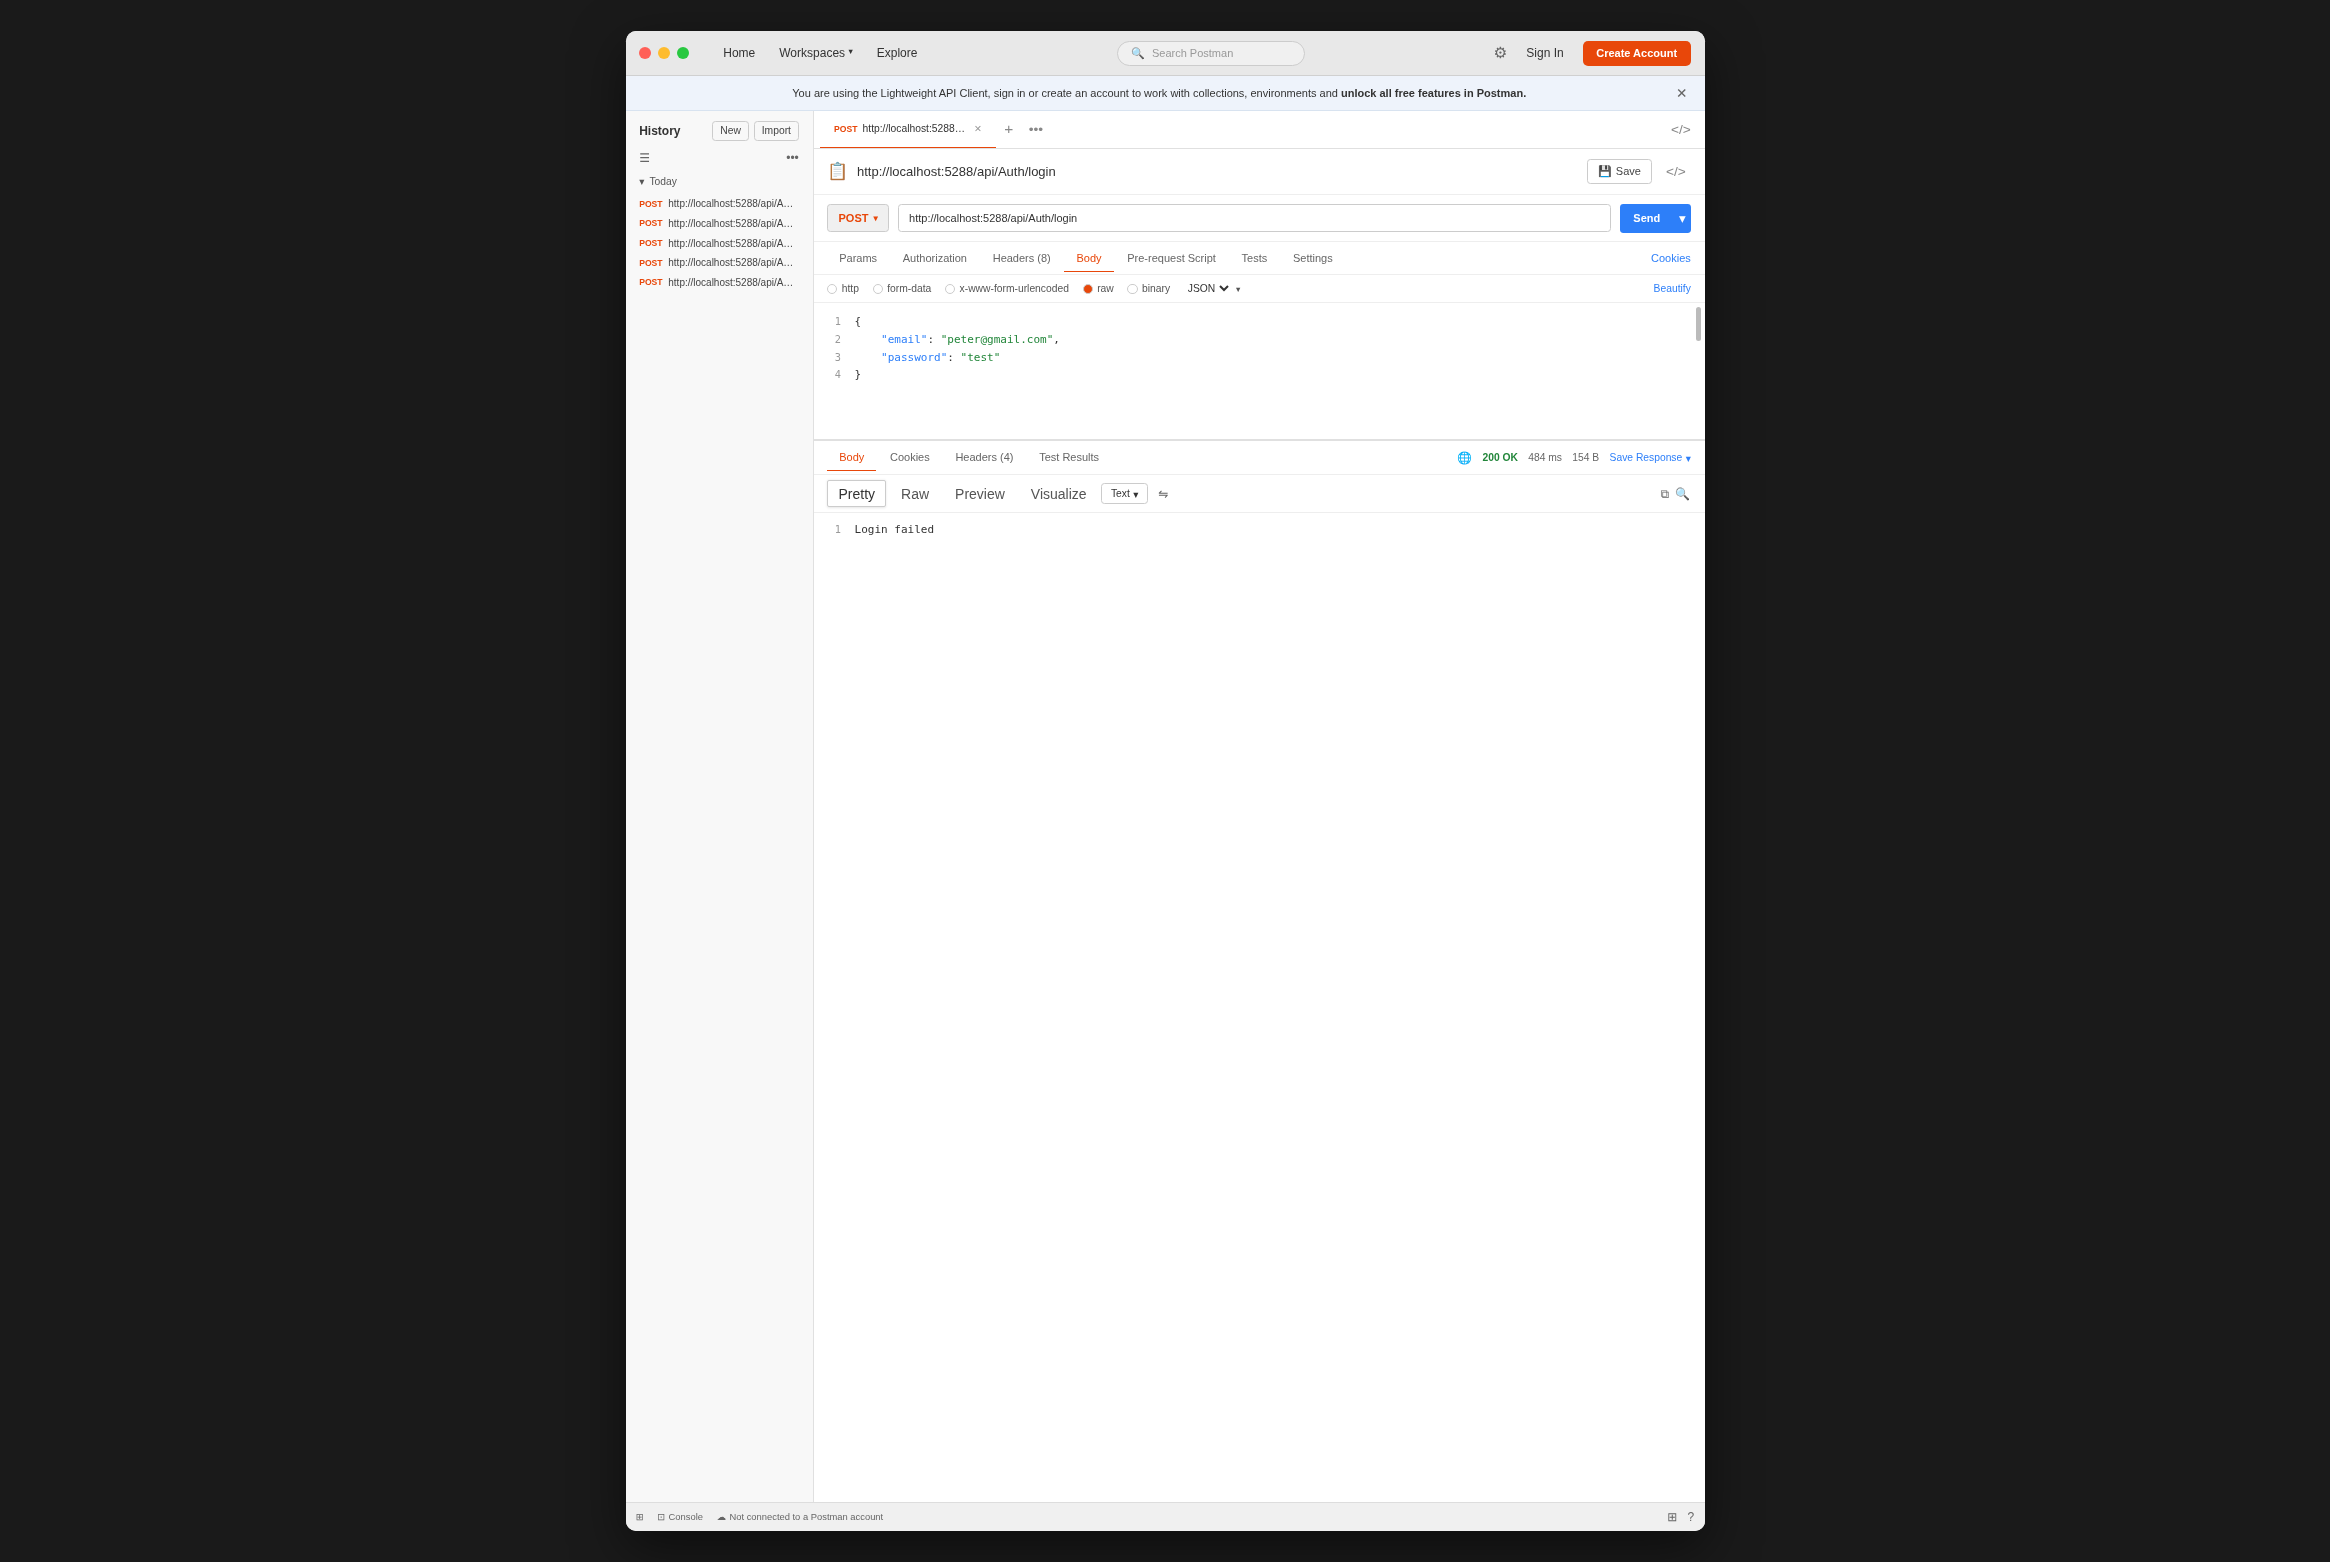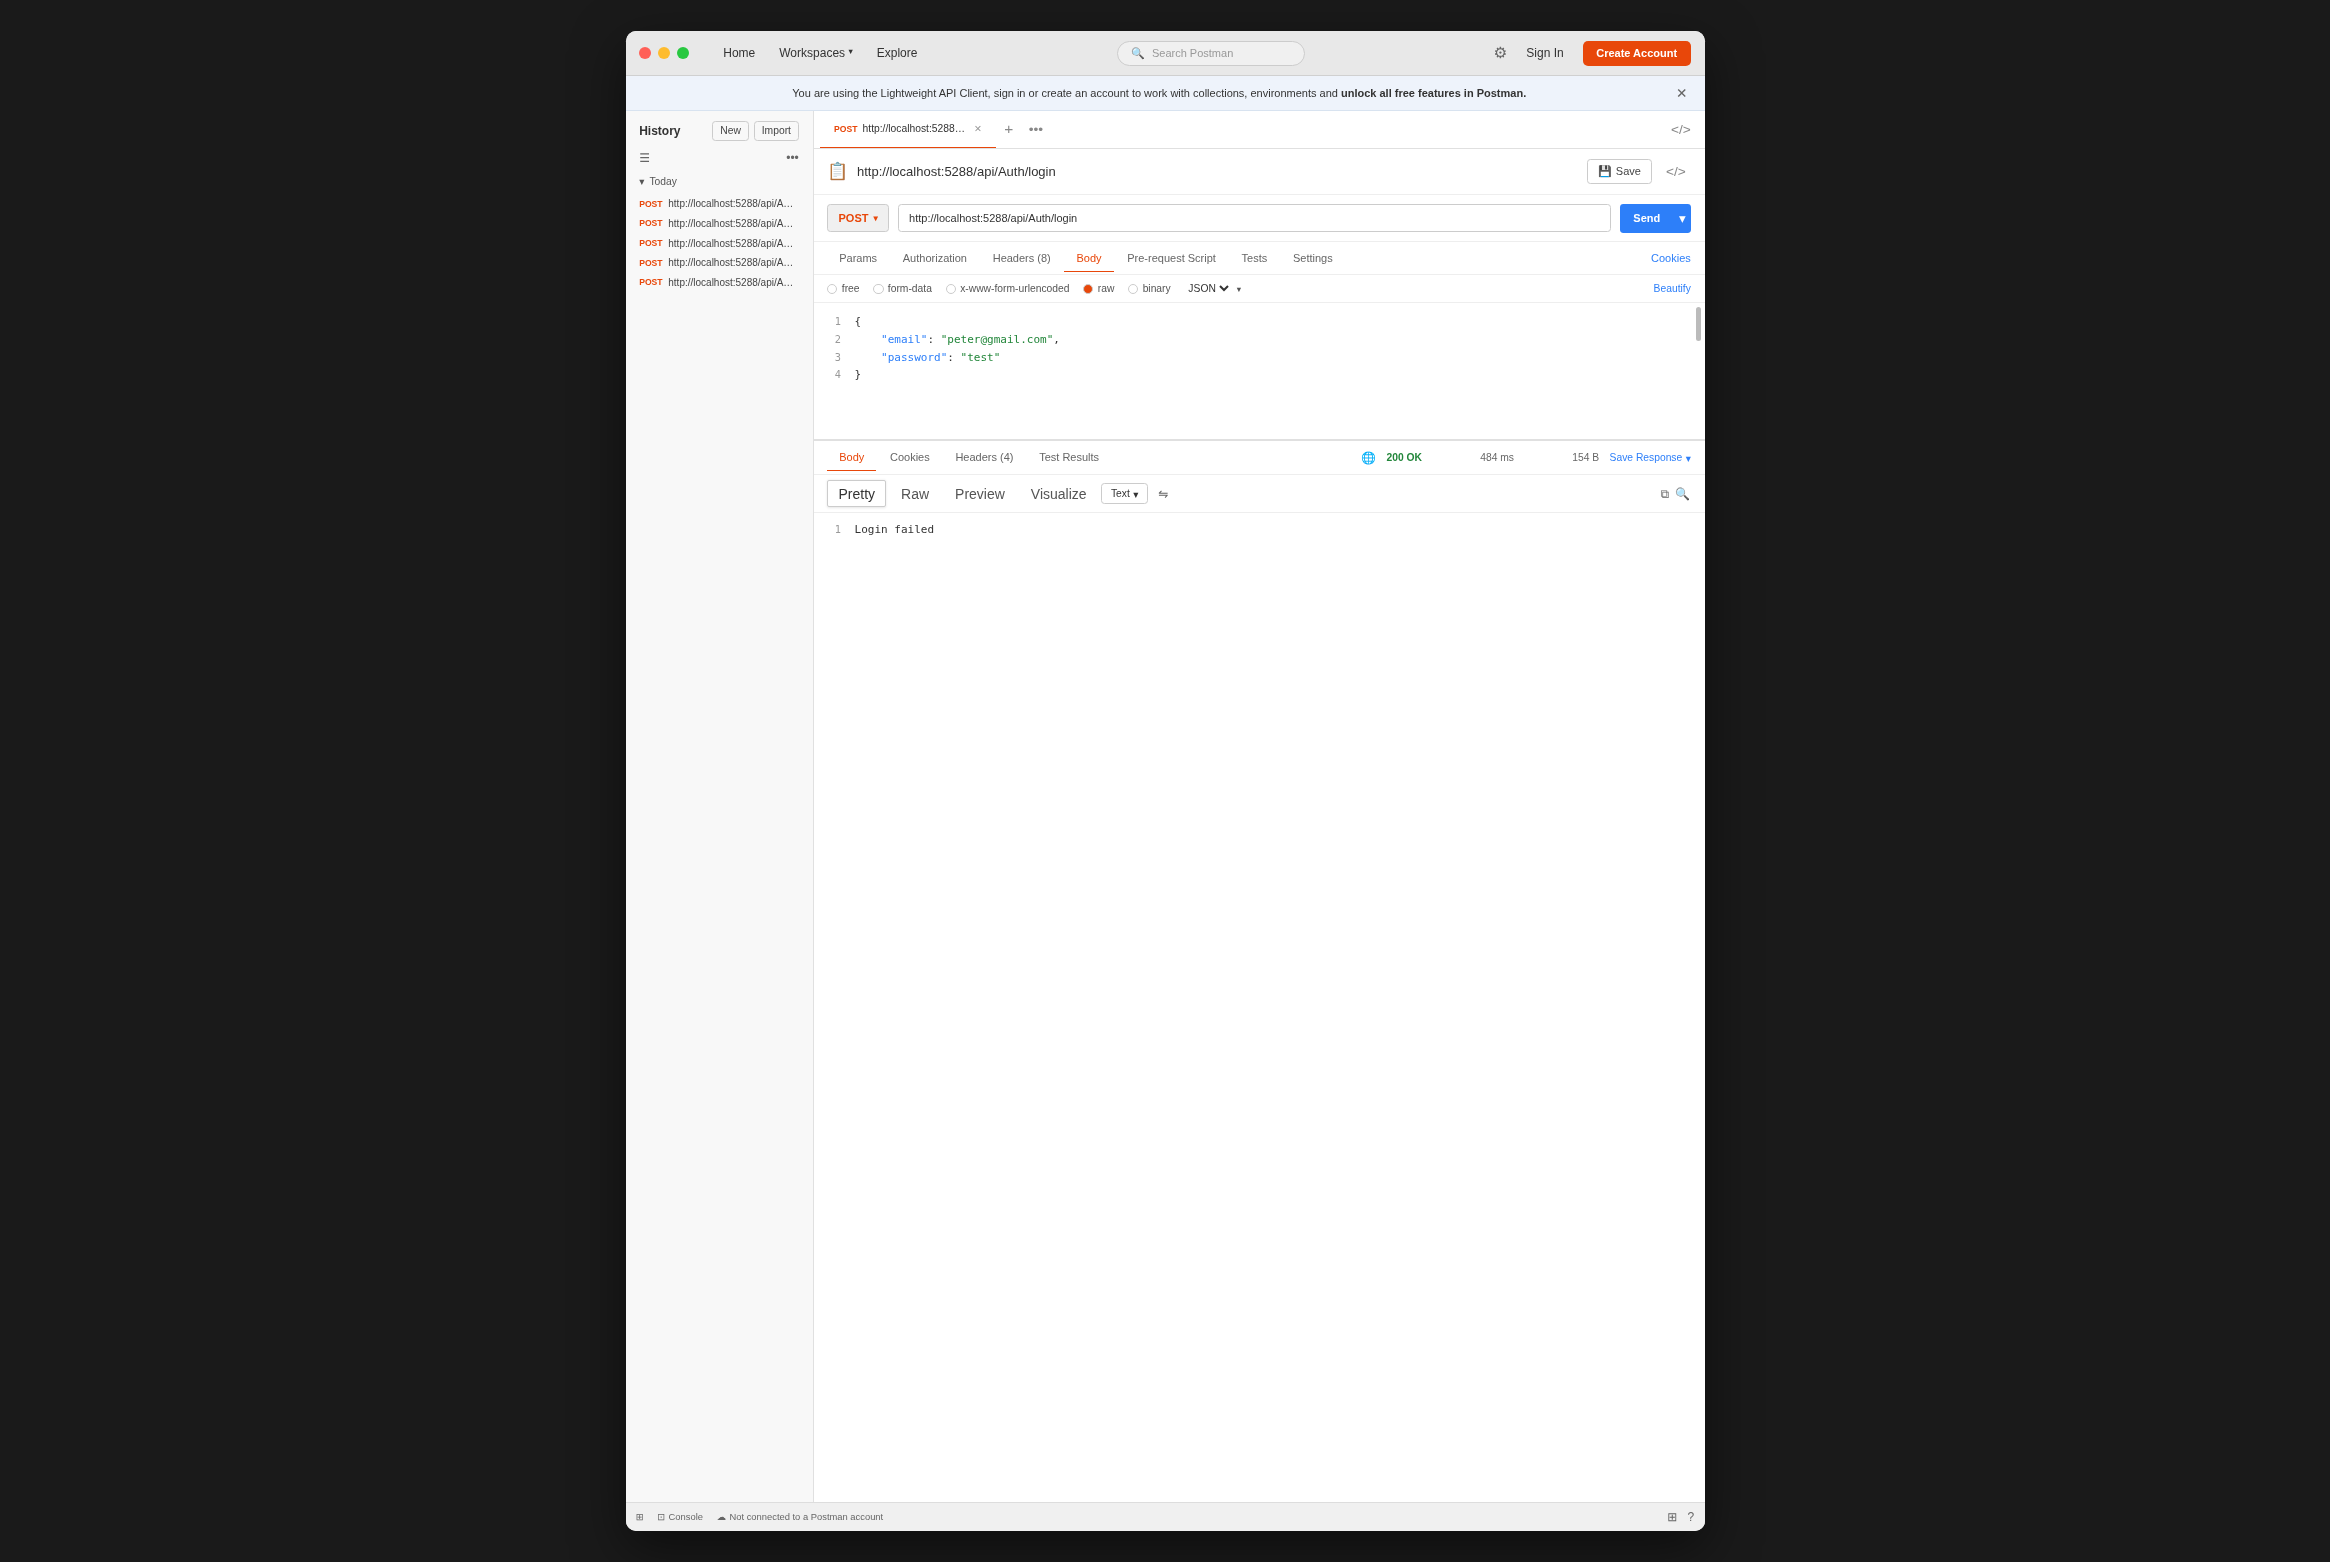--- a/index.html
+++ b/index.html
@@ -96,21 +96,21 @@
     .json-key { color: #2d7ff9; }
     .json-string { color: #22863a; }
 
     
     .response-section { display: flex; flex-direction: column; border-top: 1.7px solid #e0e0e0; }
     .response-tabs-bar { display: flex; align-items: center; padding: 0 13.7px; height: 34px; border-bottom: 0.9px solid #eee; gap: 1.7px; }
     .resp-tab { padding: 6.9px 12px; font-size: 11px; color: #666; cursor: pointer; border-bottom: 1.7px solid transparent; }
     .resp-tab.active { color: #e8470a; border-bottom: 1.7px solid #e8470a; font-weight: 500; }
     .resp-status { margin-left: auto; display: flex; align-items: center; gap: 10.3px; font-size: 10.3px; }
     .status-ok { color: #22863a; font-weight: 700; }
-    .status-meta { color: #666; margin-left: 48px; }
+    .status-meta { color: #666; }
     .save-resp-btn { color: #2d7ff9; font-size: 10.3px; cursor: pointer; font-weight: 500; display: flex; align-items: center; gap: 3.4px; }
 
     
     .resp-format-bar { display: flex; align-items: center; padding: 5.1px 13.7px; border-bottom: 0.9px solid #eee; gap: 3.4px; }
     .fmt-btn { padding: 4.3px 10.3px; font-size: 14px; border: 0.9px solid transparent; border-radius: 2px; cursor: pointer; color: #555; background: transparent; }
     .fmt-btn.active { background: #fff; border-color: #ccc; color: #333; font-weight: 500; box-shadow: 0 0.9px 2.6px rgba(0,0,0,0.1); }
     .text-select { display: flex; align-items: center; gap: 3.4px; padding: 3.4px 8.6px; border: 0.9px solid #ccc; border-radius: 3.4px; font-size: 10.3px; color: #333; cursor: pointer; background: #fff; }
     .resp-icons { margin-left: auto; display: flex; gap: 6.9px; }
     .resp-icon-btn { background: transparent; border: none; color: #666; cursor: pointer; font-size: 12px; }
 
@@ -255,21 +255,21 @@
         <div class="req-tab active">Body</div>
         <div class="req-tab">Pre-request Script</div>
         <div class="req-tab">Tests</div>
         <div class="req-tab">Settings</div>
         <div class="req-tab-right">Cookies</div>
       </div>
 
       <div class="body-options">
         <label class="radio-option">
           <div class="radio-dot"></div>
-          <span>free</span>
+          <span>http</span>
         </label>
         <label class="radio-option">
           <div class="radio-dot"></div>
           <span>form-data</span>
         </label>
         <label class="radio-option">
           <div class="radio-dot"></div>
           <span>x-www-form-urlencoded</span>
         </label>
         <label class="radio-option">

